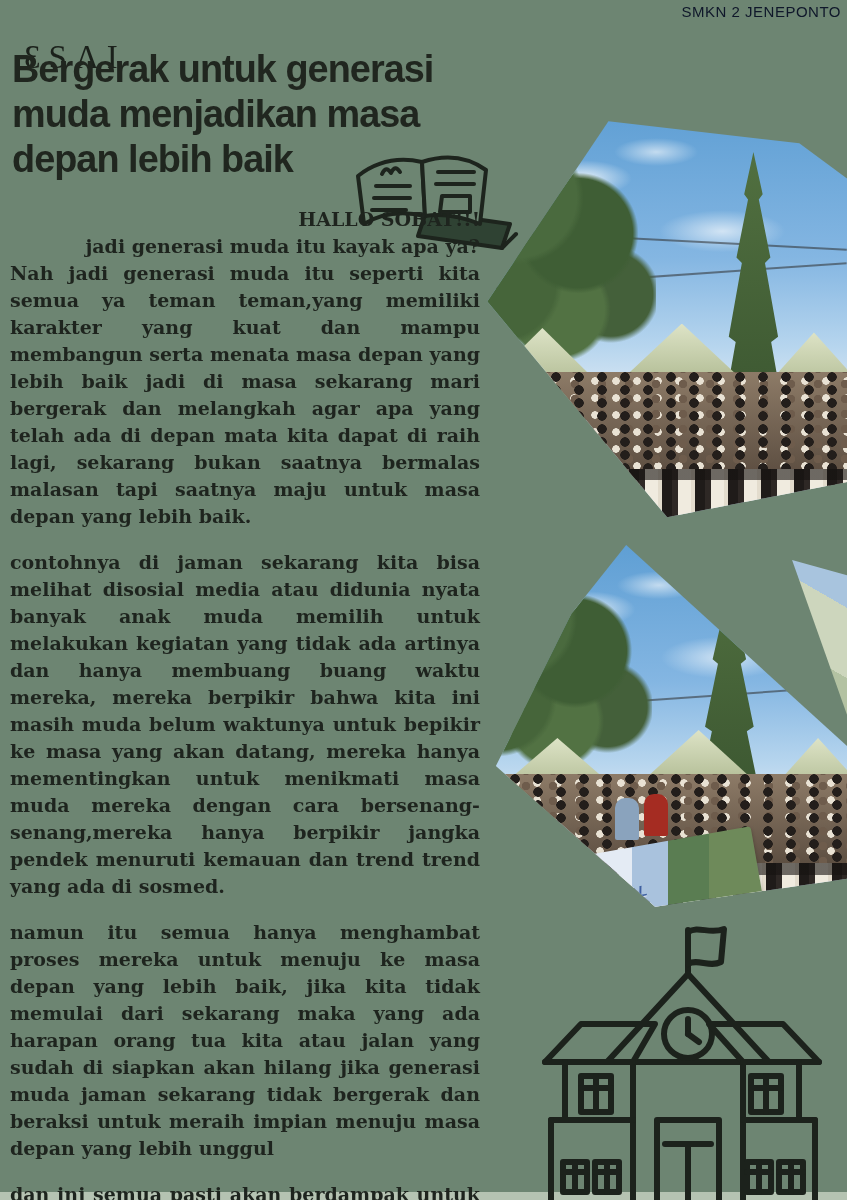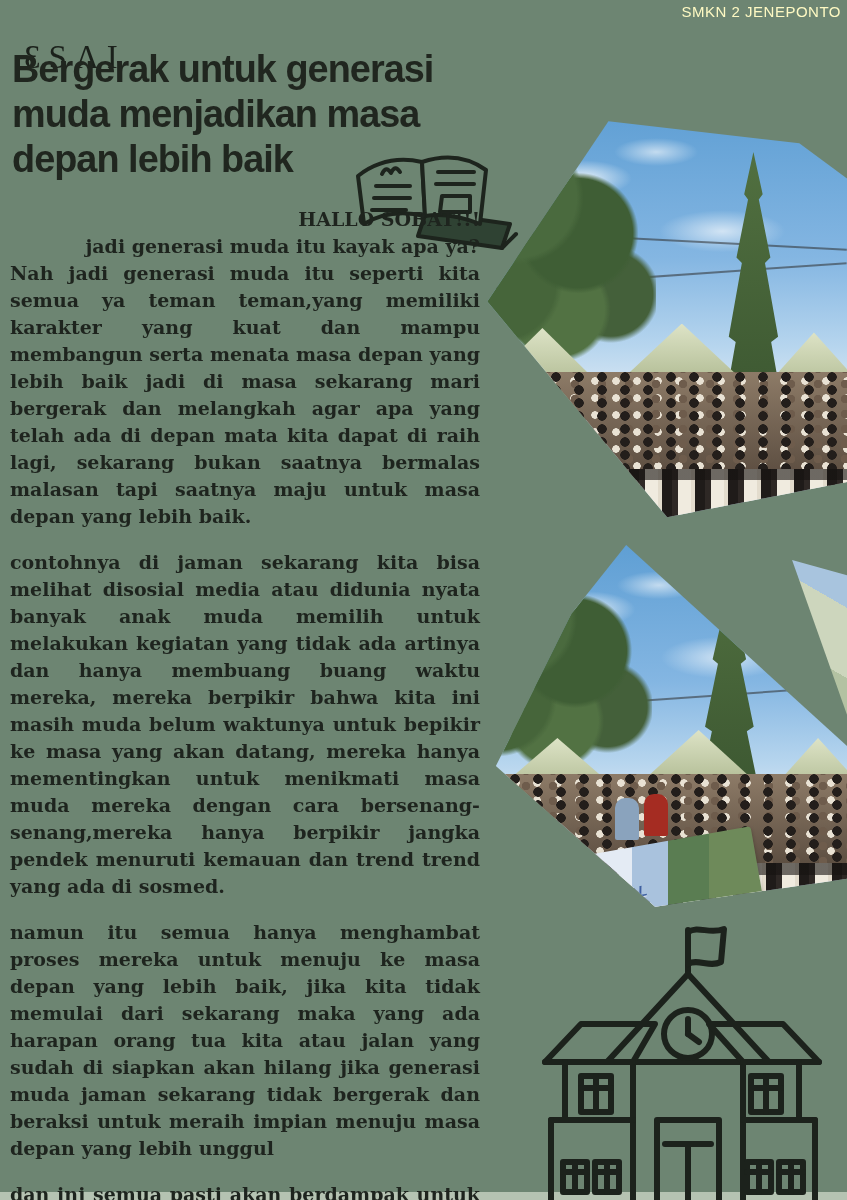--- a/index.html
+++ b/index.html
@@ -10,21 +10,21 @@
   }
   
   .logo{
     position:absolute;left:24px;top:8px;
     font-family:Liberation Serif, serif;font-size:33px;letter-spacing:8px;
     color:#1b211b;
     margin-top:31px;
   }
   .school-name{
     position:absolute;right:6px;top:3px;
-    font-family:"Liberation Sans",sans-serif;font-size:15px;color:#fef9c3;
+    font-family:"Liberation Sans",sans-serif;font-size:15px;color:#0f172a;
     letter-spacing:.5px;
   }
   .title{
     position:absolute;left:12px;top:46px;width:560px;
     font-family:"Liberation Sans",sans-serif;font-weight:bold;
     font-size:39px;line-height:45px;letter-spacing:-1px;color:#20261f;
     transform:scaleX(.97);transform-origin:left top;z-index:4;
   }
   
   .article{

